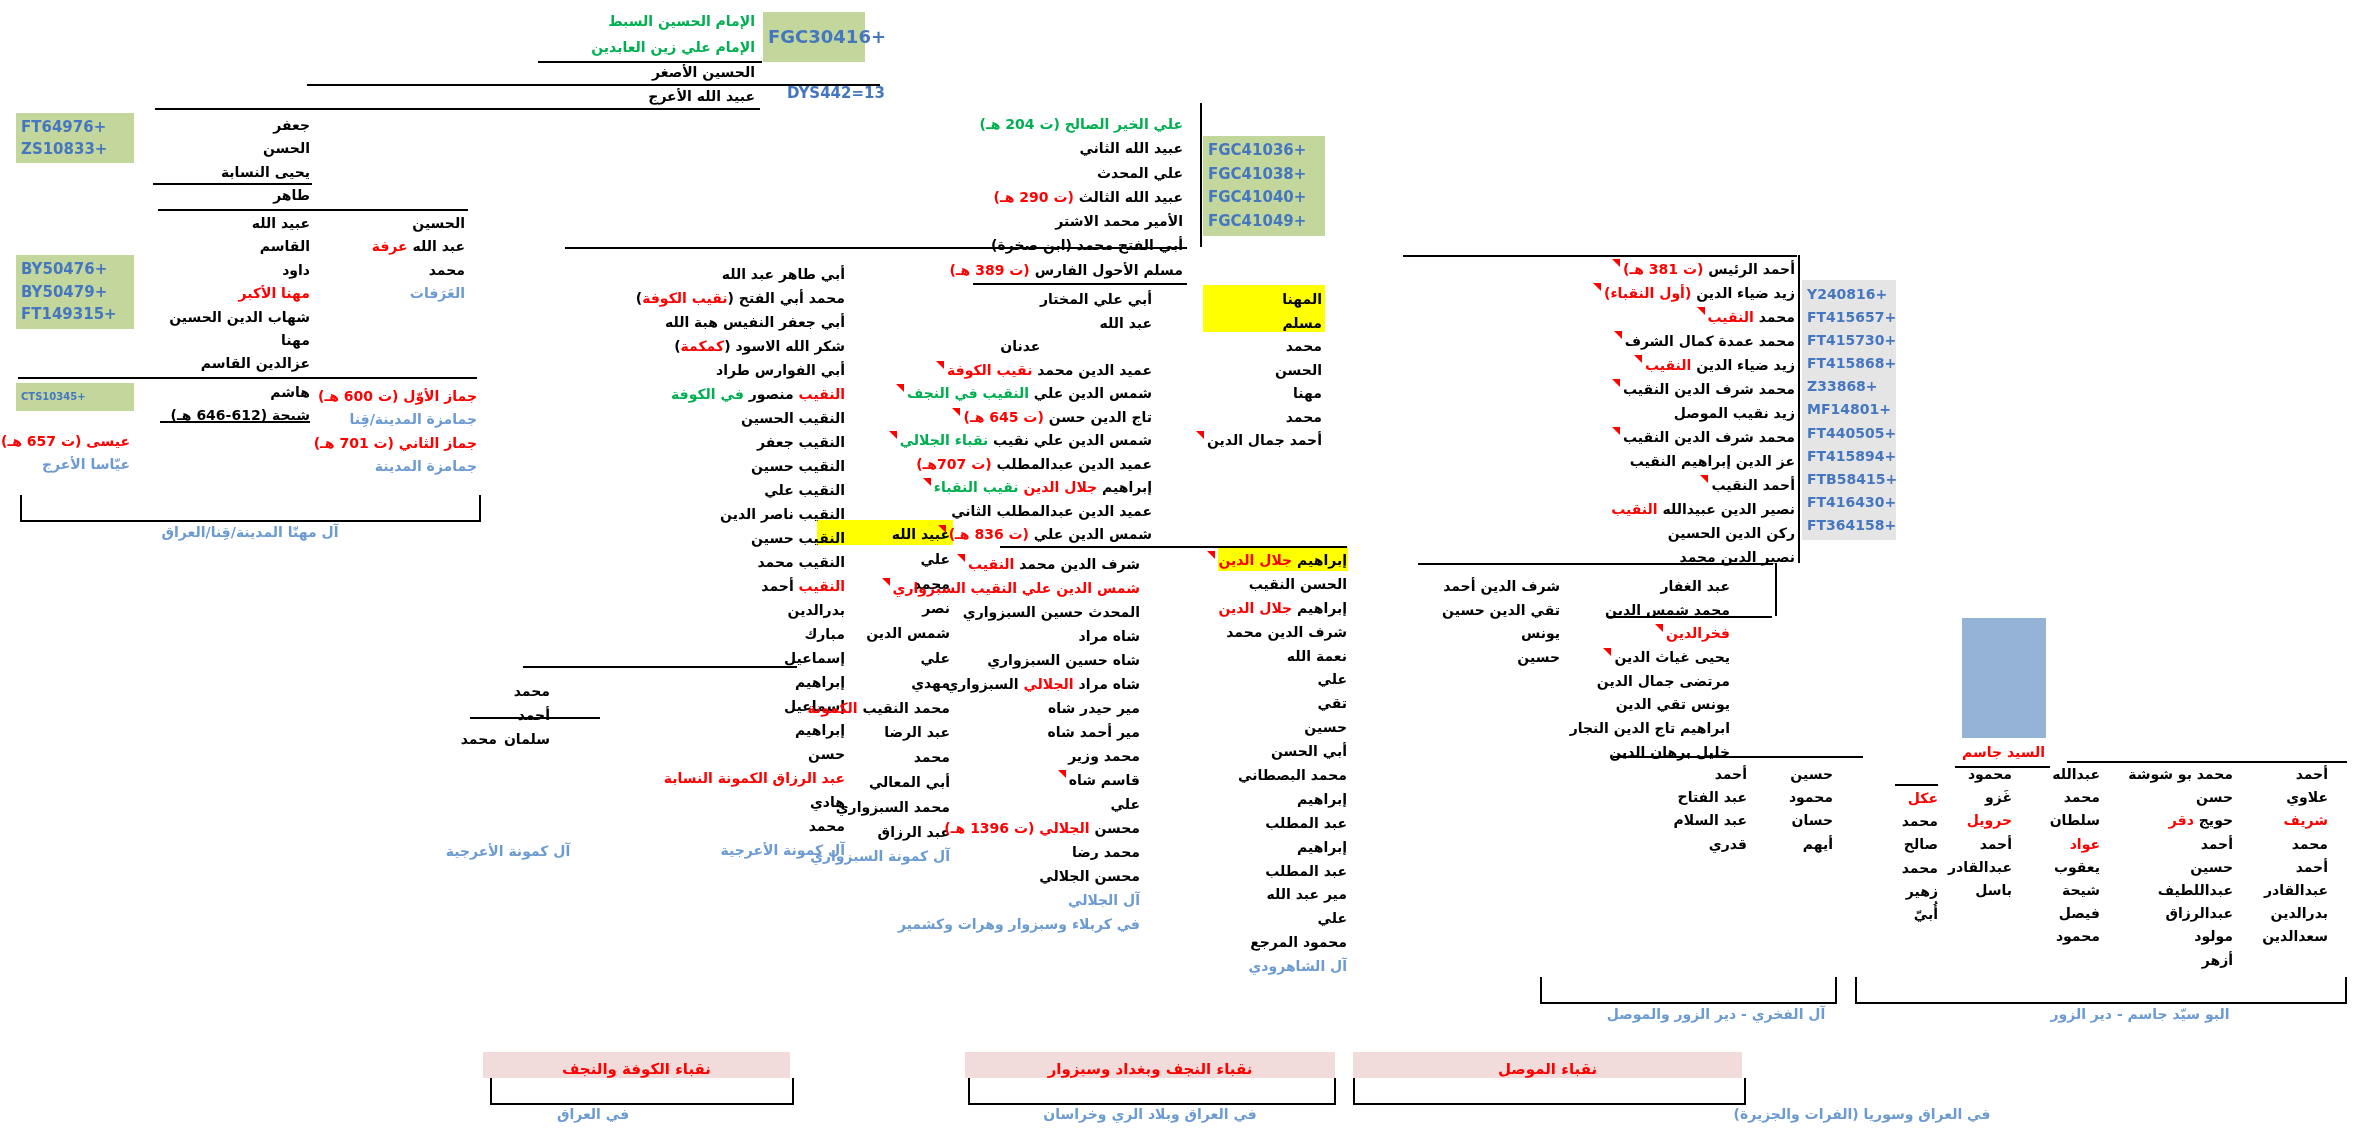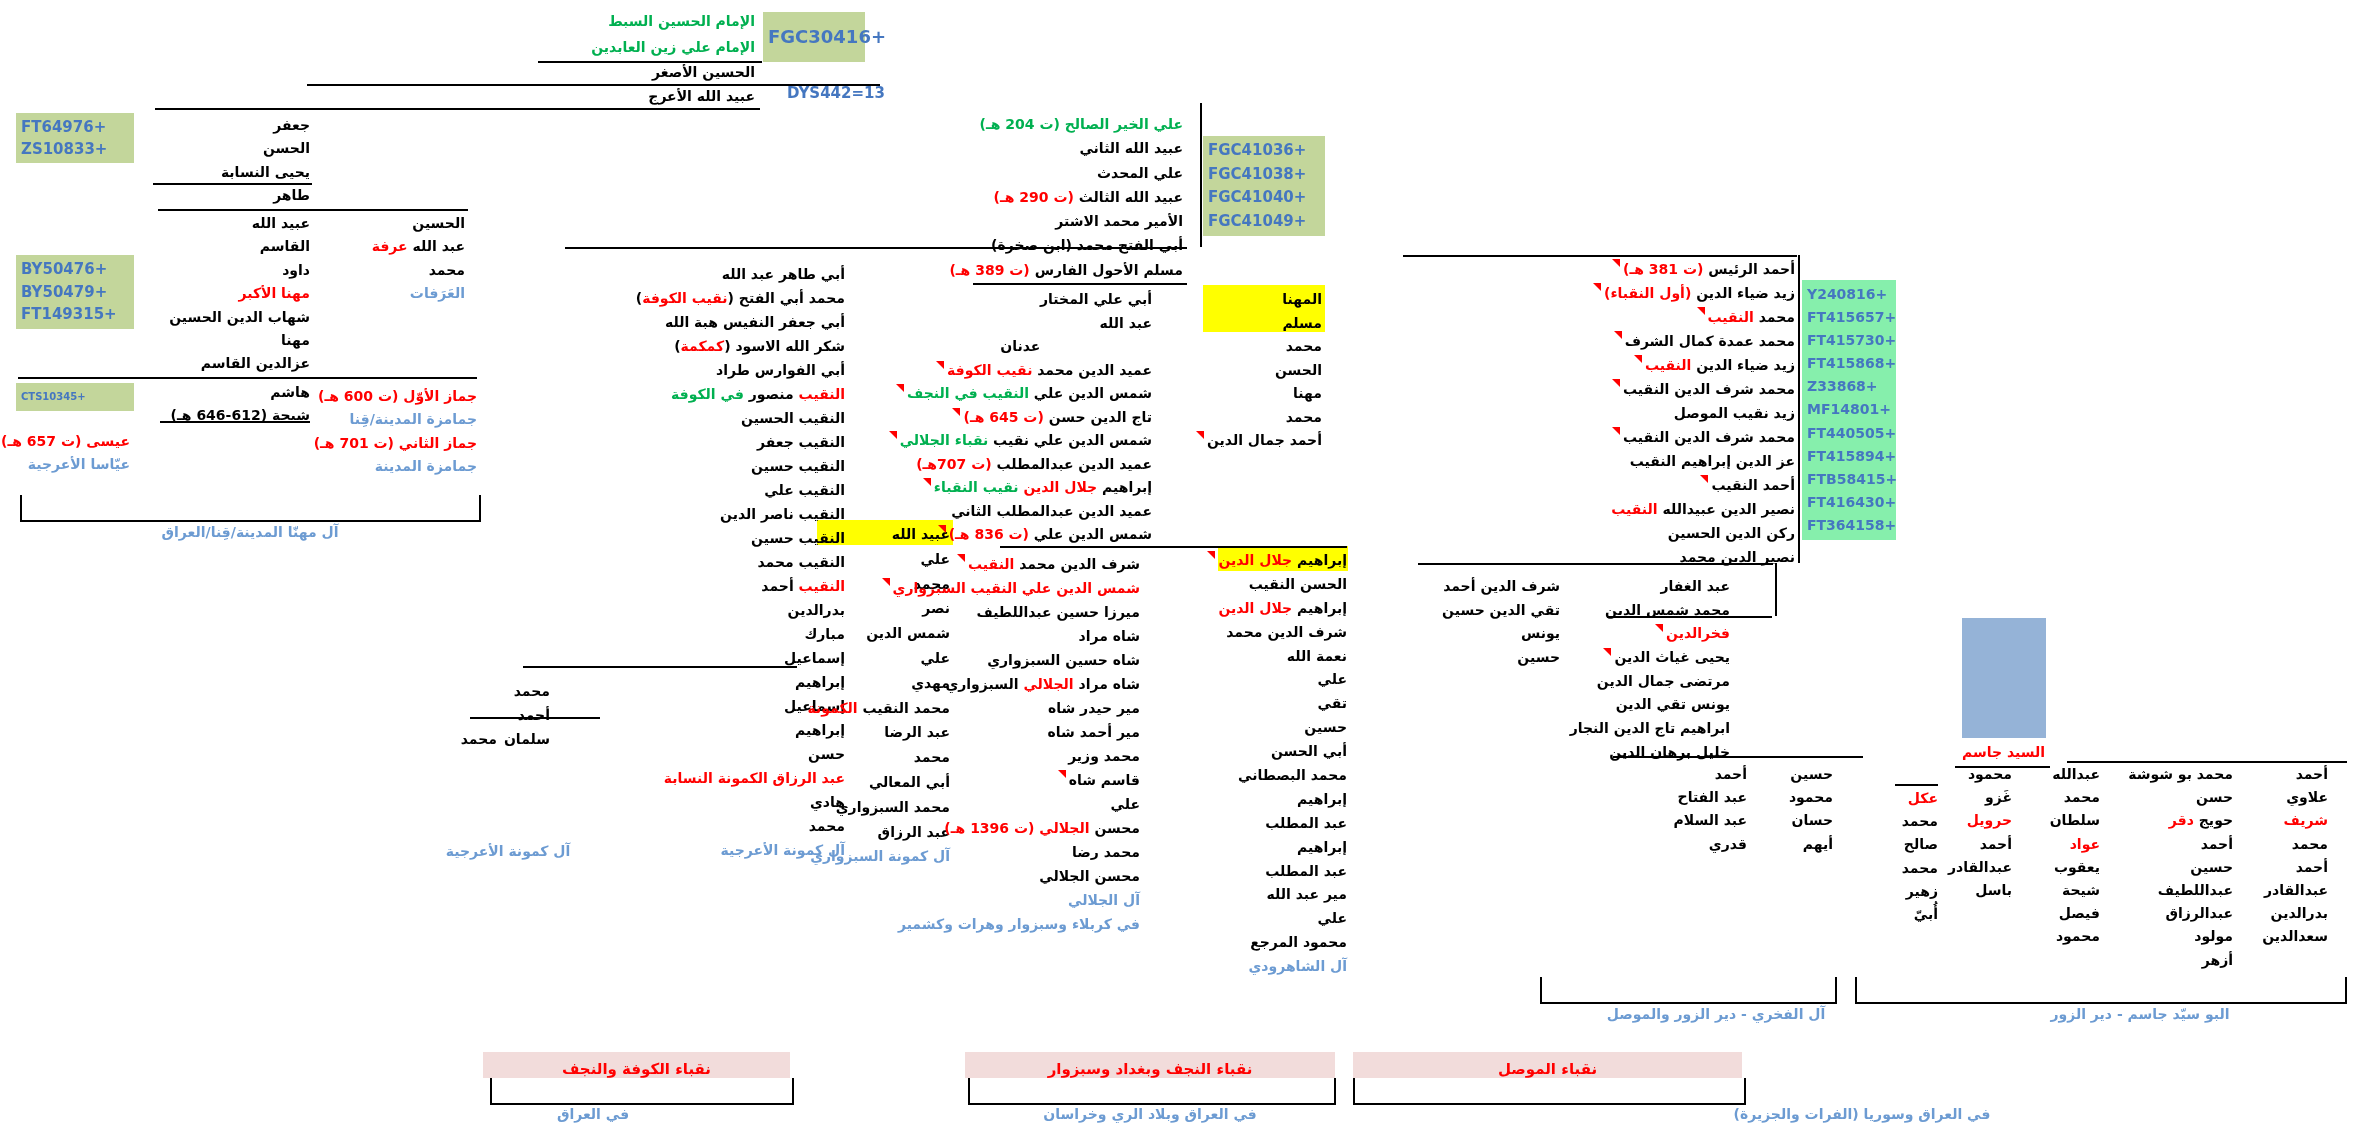--- a/index.html
+++ b/index.html
@@ -60,21 +60,21 @@
       <div class="cell" style="height: 23.4px; line-height: 23.4px;"><span style="color: rgb(108, 155, 210);">العَرَفات</span></div>
     </div>
     <div class="col" style="right: 1885px; top: 385px;">
       <div class="cell" style="height: 23.4px; line-height: 23.4px;"><span style="color: rgb(255, 0, 0);">جماز الأوّل (ت 600 هـ)</span></div>
       <div class="cell" style="height: 23.4px; line-height: 23.4px;"><span style="color: rgb(108, 155, 210);">جمامزة المدينة/قِنا</span></div>
       <div class="cell" style="height: 23.4px; line-height: 23.4px;"><span style="color: rgb(255, 0, 0);">جماز الثاني (ت 701 هـ)</span></div>
       <div class="cell" style="height: 23.4px; line-height: 23.4px;"><span style="color: rgb(108, 155, 210);">جمامزة المدينة</span></div>
     </div>
     <div class="col" style="right: 2232px; top: 430px;">
       <div class="cell" style="height: 23.4px; line-height: 23.4px;"><span style="color: rgb(255, 0, 0);">عيسى (ت 657 هـ)</span></div>
-      <div class="cell" style="height: 23.4px; line-height: 23.4px;"><span style="color: rgb(108, 155, 210);">عيّاسا الأعرجية</span></div>
+      <div class="cell" style="height: 23.4px; line-height: 23.4px;"><span style="color: rgb(108, 155, 210);">عيّاسا الأعرج</span></div>
     </div>
     <div class="col" style="right: 1517px; top: 262px;">
       <div class="cell" style="height: 24px; line-height: 24px;"><span>أبي طاهر عبد الله</span></div>
       <div class="cell" style="height: 24px; line-height: 24px;"><span>محمد أبي الفتح (</span><span style="color: rgb(255, 0, 0);">نقيب الكوفة</span><span>)</span></div>
       <div class="cell" style="height: 24px; line-height: 24px;"><span>أبي جعفر النفيس هبة الله</span></div>
       <div class="cell" style="height: 24px; line-height: 24px;"><span>شكر الله الاسود (</span><span style="color: rgb(255, 0, 0);">كمكمة</span><span>)</span></div>
       <div class="cell" style="height: 24px; line-height: 24px;"><span>أبي الفوارس طراد</span></div>
       <div class="cell" style="height: 24px; line-height: 24px;"><span style="color: rgb(255, 0, 0);">النقيب</span><span> منصور </span><span style="color: rgb(0, 176, 80);">في الكوفة</span></div>
       <div class="cell" style="height: 24px; line-height: 24px;"><span>النقيب الحسين</span></div>
       <div class="cell" style="height: 24px; line-height: 24px;"><span>النقيب جعفر</span></div>
@@ -147,21 +147,21 @@
       <div class="cell" style="height: 23.5px; line-height: 23.5px;"><span>مسلم</span></div>
       <div class="cell" style="height: 23.5px; line-height: 23.5px;"><span>محمد</span></div>
       <div class="cell" style="height: 23.5px; line-height: 23.5px;"><span>الحسن</span></div>
       <div class="cell" style="height: 23.5px; line-height: 23.5px;"><span>مهنا</span></div>
       <div class="cell" style="height: 23.5px; line-height: 23.5px;"><span>محمد</span></div>
       <div class="cell" style="height: 23.5px; line-height: 23.5px;"><span>أحمد جمال الدين</span><span class="tri"></span></div>
     </div>
     <div class="col" style="right: 1222px; top: 552px;">
       <div class="cell" style="height: 24px; line-height: 24px;"><span>شرف الدين محمد </span><span style="color: rgb(255, 0, 0);">النقيب</span><span class="tri"></span></div>
       <div class="cell" style="height: 24px; line-height: 24px;"><span style="color: rgb(255, 0, 0);">شمس الدين علي النقيب السبزواري</span><span class="tri"></span></div>
-      <div class="cell" style="height: 24px; line-height: 24px;"><span>ميرزا حسين عبداللطيف</span></div>
+      <div class="cell" style="height: 24px; line-height: 24px;"><span>المحدث حسين السبزواري</span></div>
       <div class="cell" style="height: 24px; line-height: 24px;"><span>شاه مراد</span></div>
       <div class="cell" style="height: 24px; line-height: 24px;"><span>شاه حسين السبزواري</span></div>
       <div class="cell" style="height: 24px; line-height: 24px;"><span>شاه مراد </span><span style="color: rgb(255, 0, 0);">الجلالي</span><span> السبزواري</span></div>
       <div class="cell" style="height: 24px; line-height: 24px;"><span>مير حيدر شاه</span></div>
       <div class="cell" style="height: 24px; line-height: 24px;"><span>مير أحمد شاه</span></div>
       <div class="cell" style="height: 24px; line-height: 24px;"><span>محمد وزير</span></div>
       <div class="cell" style="height: 24px; line-height: 24px;"><span>قاسم شاه</span><span class="tri"></span></div>
       <div class="cell" style="height: 24px; line-height: 24px;"><span>علي</span></div>
       <div class="cell" style="height: 24px; line-height: 24px;"><span>محسن </span><span style="color: rgb(255, 0, 0);">الجلالي (ت 1396 هـ)</span></div>
       <div class="cell" style="height: 24px; line-height: 24px;"><span>محمد رضا</span></div>
@@ -296,21 +296,21 @@
       <div style="font-size: 15px; line-height: 22px;">ZS10833+</div>
     </div>
     <div class="hbox" style="left: 16px; top: 255px; width: 118px; height: 74px; background: rgb(195, 214, 155); color: rgb(69, 119, 192);">
       <div style="font-size: 15px; line-height: 22.6667px;">BY50476+</div>
       <div style="font-size: 15px; line-height: 22.6667px;">BY50479+</div>
       <div style="font-size: 15px; line-height: 22.6667px;">FT149315+</div>
     </div>
     <div class="hbox" style="left: 16px; top: 383px; width: 118px; height: 28px; background: rgb(195, 214, 155); color: rgb(69, 119, 192);">
       <div style="font-size: 10px; line-height: 22px;">CTS10345+</div>
     </div>
-    <div class="hbox" style="left: 1802px; top: 280px; width: 94px; height: 260px; background: #86efac; color: rgb(69, 119, 192);">
+    <div class="hbox" style="left: 1802px; top: 280px; width: 94px; height: 260px; background: #e5e5e5; color: rgb(69, 119, 192);">
       <div style="font-size: 14px; line-height: 23.0909px;">Y240816+</div>
       <div style="font-size: 14px; line-height: 23.0909px;">FT415657+</div>
       <div style="font-size: 14px; line-height: 23.0909px;">FT415730+</div>
       <div style="font-size: 14px; line-height: 23.0909px;">FT415868+</div>
       <div style="font-size: 14px; line-height: 23.0909px;">Z33868+</div>
       <div style="font-size: 14px; line-height: 23.0909px;">MF14801+</div>
       <div style="font-size: 14px; line-height: 23.0909px;">FT440505+</div>
       <div style="font-size: 14px; line-height: 23.0909px;">FT415894+</div>
       <div style="font-size: 14px; line-height: 23.0909px;">FTB58415+</div>
       <div style="font-size: 14px; line-height: 23.0909px;">FT416430+</div>

